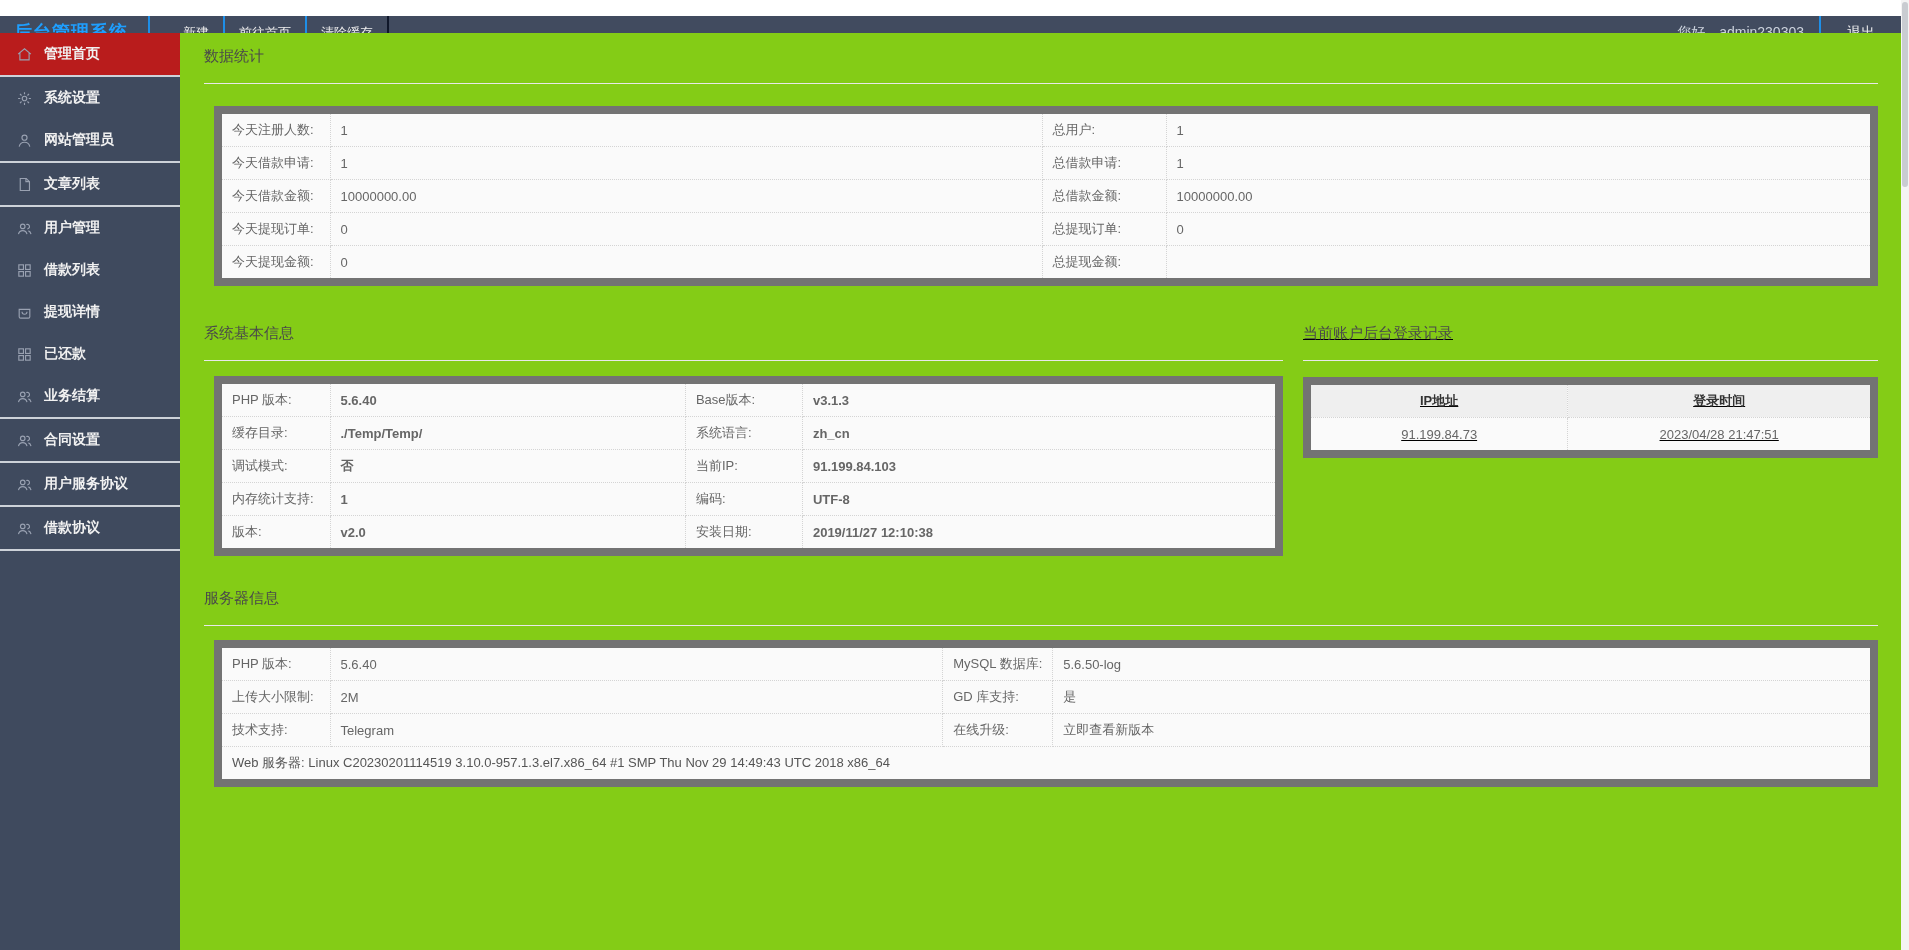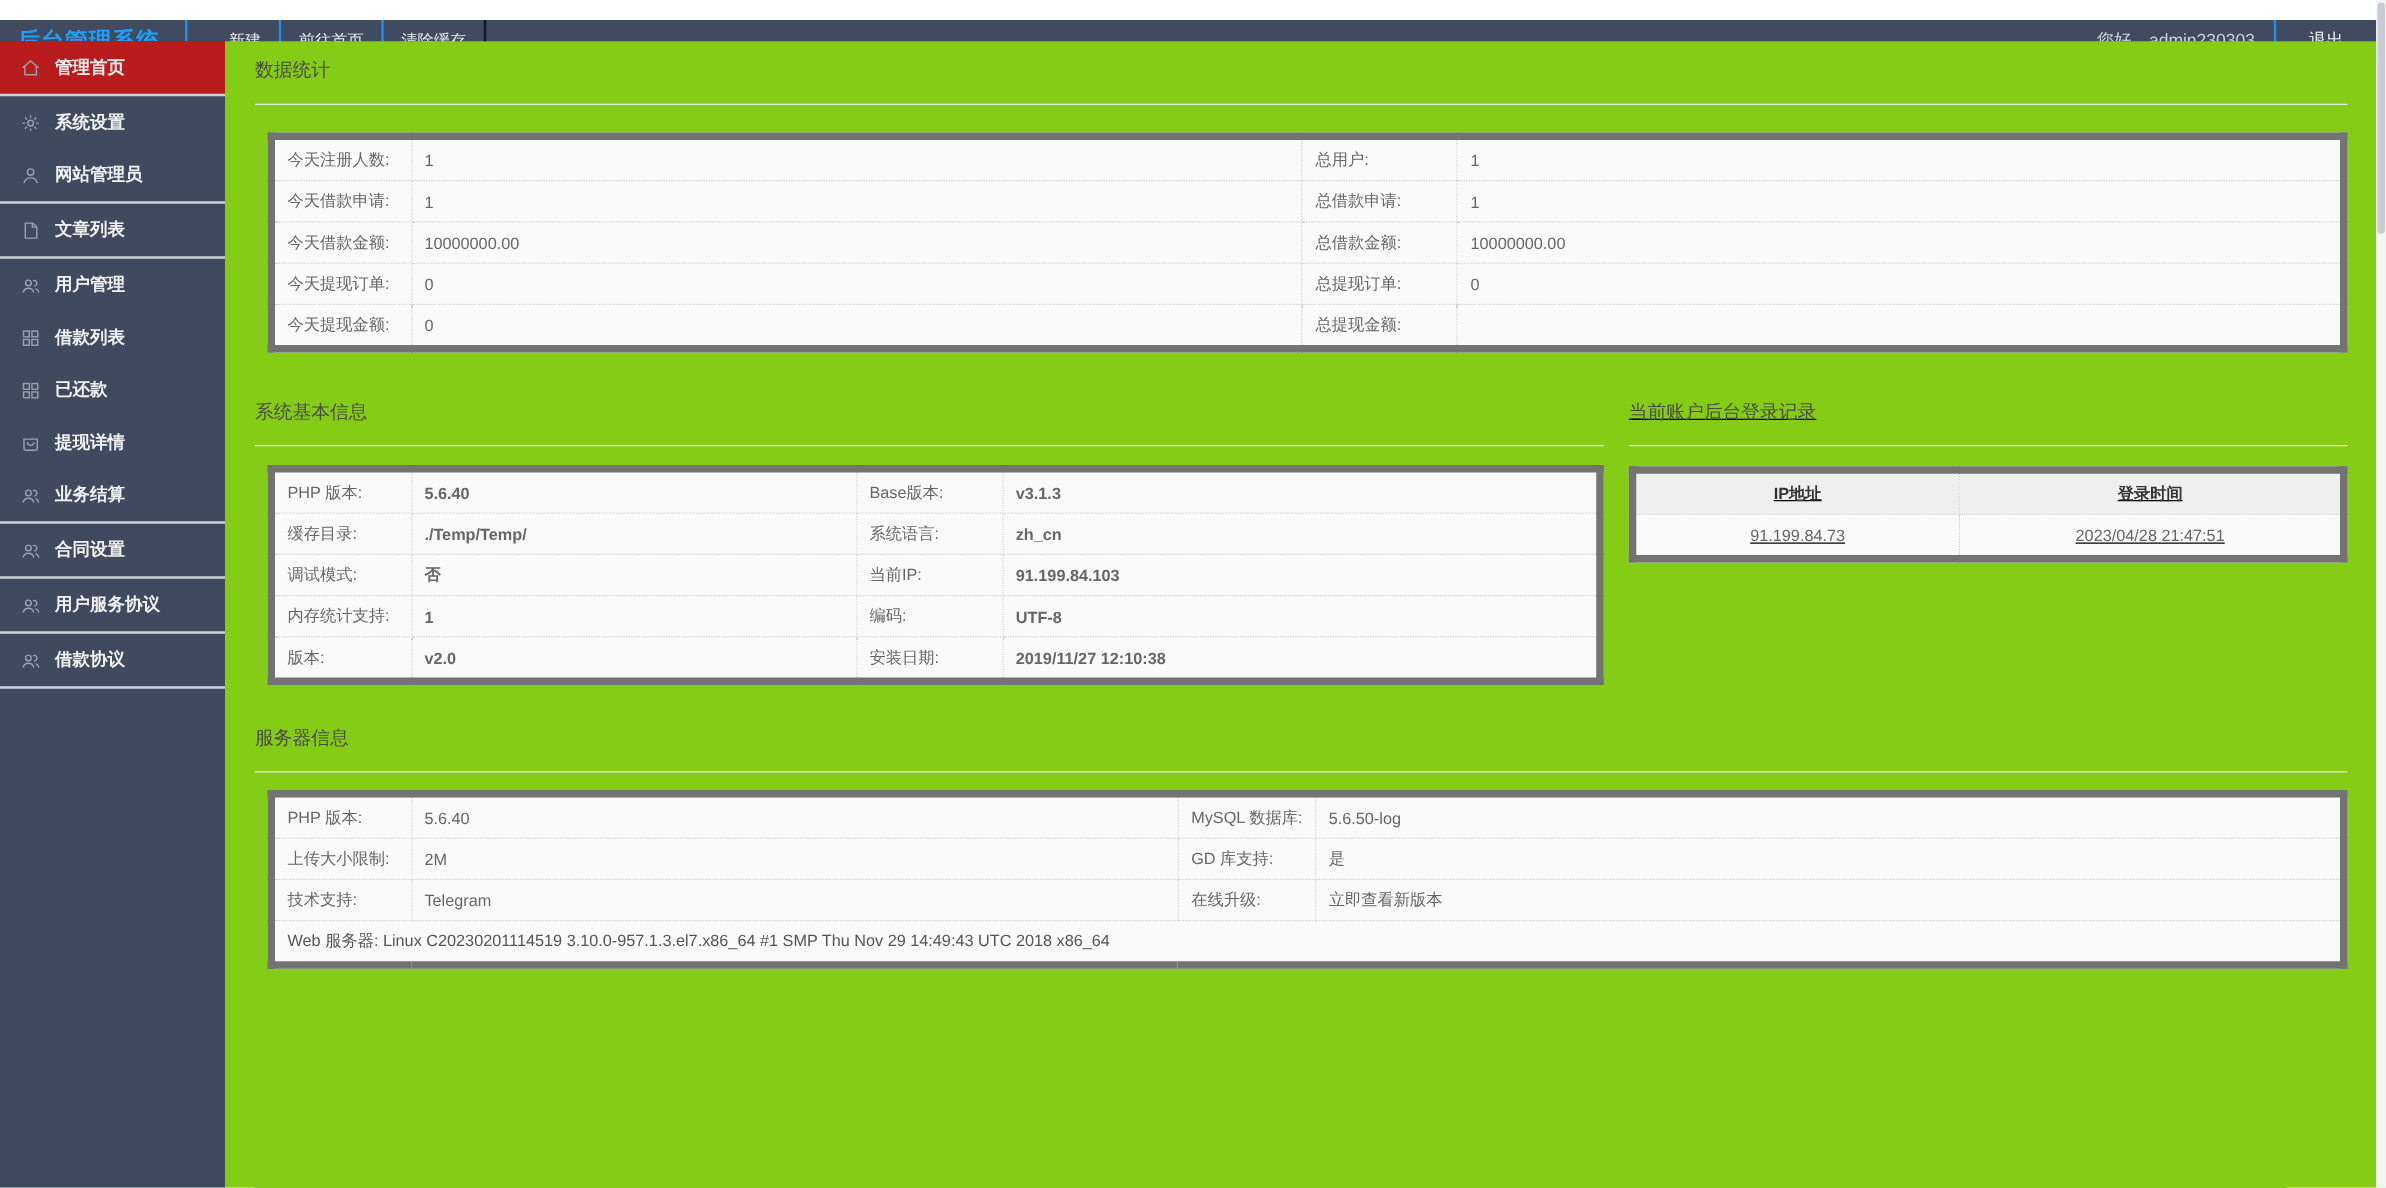--- a/index.html
+++ b/index.html
@@ -29,21 +29,21 @@
 
   
   .main{position:absolute;top:33px;left:180px;width:1721px;height:917px;background:#84cc16;overflow:hidden;}
   .content{padding:0 23px 0 24px;}
   .sec-title{margin:0;padding-top:14px;font-size:15px;font-weight:normal;color:#4a4a4a;}
   .pt26{padding-top:38px;} .pt33{padding-top:33px;}
   .rule{height:1px;background:#e8e8e8;margin-top:17px;}
 
   .tblwrap{margin:22px 0 0 10px;}
   .tblwrap.m15{margin-top:15px;} .tblwrap.m14{margin-top:14px;} .tblwrap.m16{margin-top:16px;margin-left:0;}
-  table.info{width:100%;border-collapse:collapse;background:#fafafa;border:6px solid #737373;table-layout:fixed;}
+  table.info{width:100%;border-collapse:collapse;background:#fafafa;border:8px solid #737373;table-layout:fixed;}
   table.info td,table.info th{border:1px dotted #d4d4d4;height:32px;padding:0 10px;
     font-size:13px;color:#666;overflow:hidden;white-space:nowrap;}
   table.info th{background:#efefef;color:#333;font-weight:bold;text-align:center;}
   td.lbl{color:#666;}
   td.val{color:#666;}
   td.val-b{font-weight:bold;color:#333;}
   td.c{text-align:center;color:#666;}
   table.info tfoot td{color:#555;}
 
   .cols{display:flex;align-items:flex-start;}
@@ -122,33 +122,33 @@
       <svg viewBox="0 0 24 24" fill="none" stroke="currentColor" stroke-width="1.6">
         <rect x="4" y="4" width="6.5" height="6.5"></rect>
         <rect x="13.5" y="4" width="6.5" height="6.5"></rect>
         <rect x="4" y="13.5" width="6.5" height="6.5"></rect>
         <rect x="13.5" y="13.5" width="6.5" height="6.5"></rect>
       </svg>
       <span>借款列表</span>
     </div>
     <div class="sitem">
       <svg viewBox="0 0 24 24" fill="none" stroke="currentColor" stroke-width="1.6">
+        <path d="M4.5 7.5h15V18a2 2 0 0 1-2 2h-11a2 2 0 0 1-2-2z"></path>
+        <path d="M8.5 11a3.5 3.5 0 0 0 7 0"></path>
+      </svg>
+      <span>提现详情</span>
+    </div>
+    <div class="sitem">
+      <svg viewBox="0 0 24 24" fill="none" stroke="currentColor" stroke-width="1.6">
         <rect x="4" y="4" width="6.5" height="6.5"></rect>
         <rect x="13.5" y="4" width="6.5" height="6.5"></rect>
         <rect x="4" y="13.5" width="6.5" height="6.5"></rect>
         <rect x="13.5" y="13.5" width="6.5" height="6.5"></rect>
       </svg>
       <span>已还款</span>
-    </div>
-    <div class="sitem">
-      <svg viewBox="0 0 24 24" fill="none" stroke="currentColor" stroke-width="1.6">
-        <path d="M4.5 7.5h15V18a2 2 0 0 1-2 2h-11a2 2 0 0 1-2-2z"></path>
-        <path d="M8.5 11a3.5 3.5 0 0 0 7 0"></path>
-      </svg>
-      <span>提现详情</span>
     </div>
     <div class="sitem">
       <svg viewBox="0 0 24 24" fill="none" stroke="currentColor" stroke-width="1.6">
         <circle cx="9.5" cy="9" r="3.2"></circle>
         <path d="M3.5 20c.7-3.2 3.1-5 6-5s5.3 1.8 6 5"></path>
         <path d="M14.5 6.4a3.2 3.2 0 1 1 1.5 6.1M17.5 15.4c2 .6 3.2 2.2 3.7 4.6"></path>
       </svg>
       <span>业务结算</span>
     </div>
     <div class="ssep"></div>

